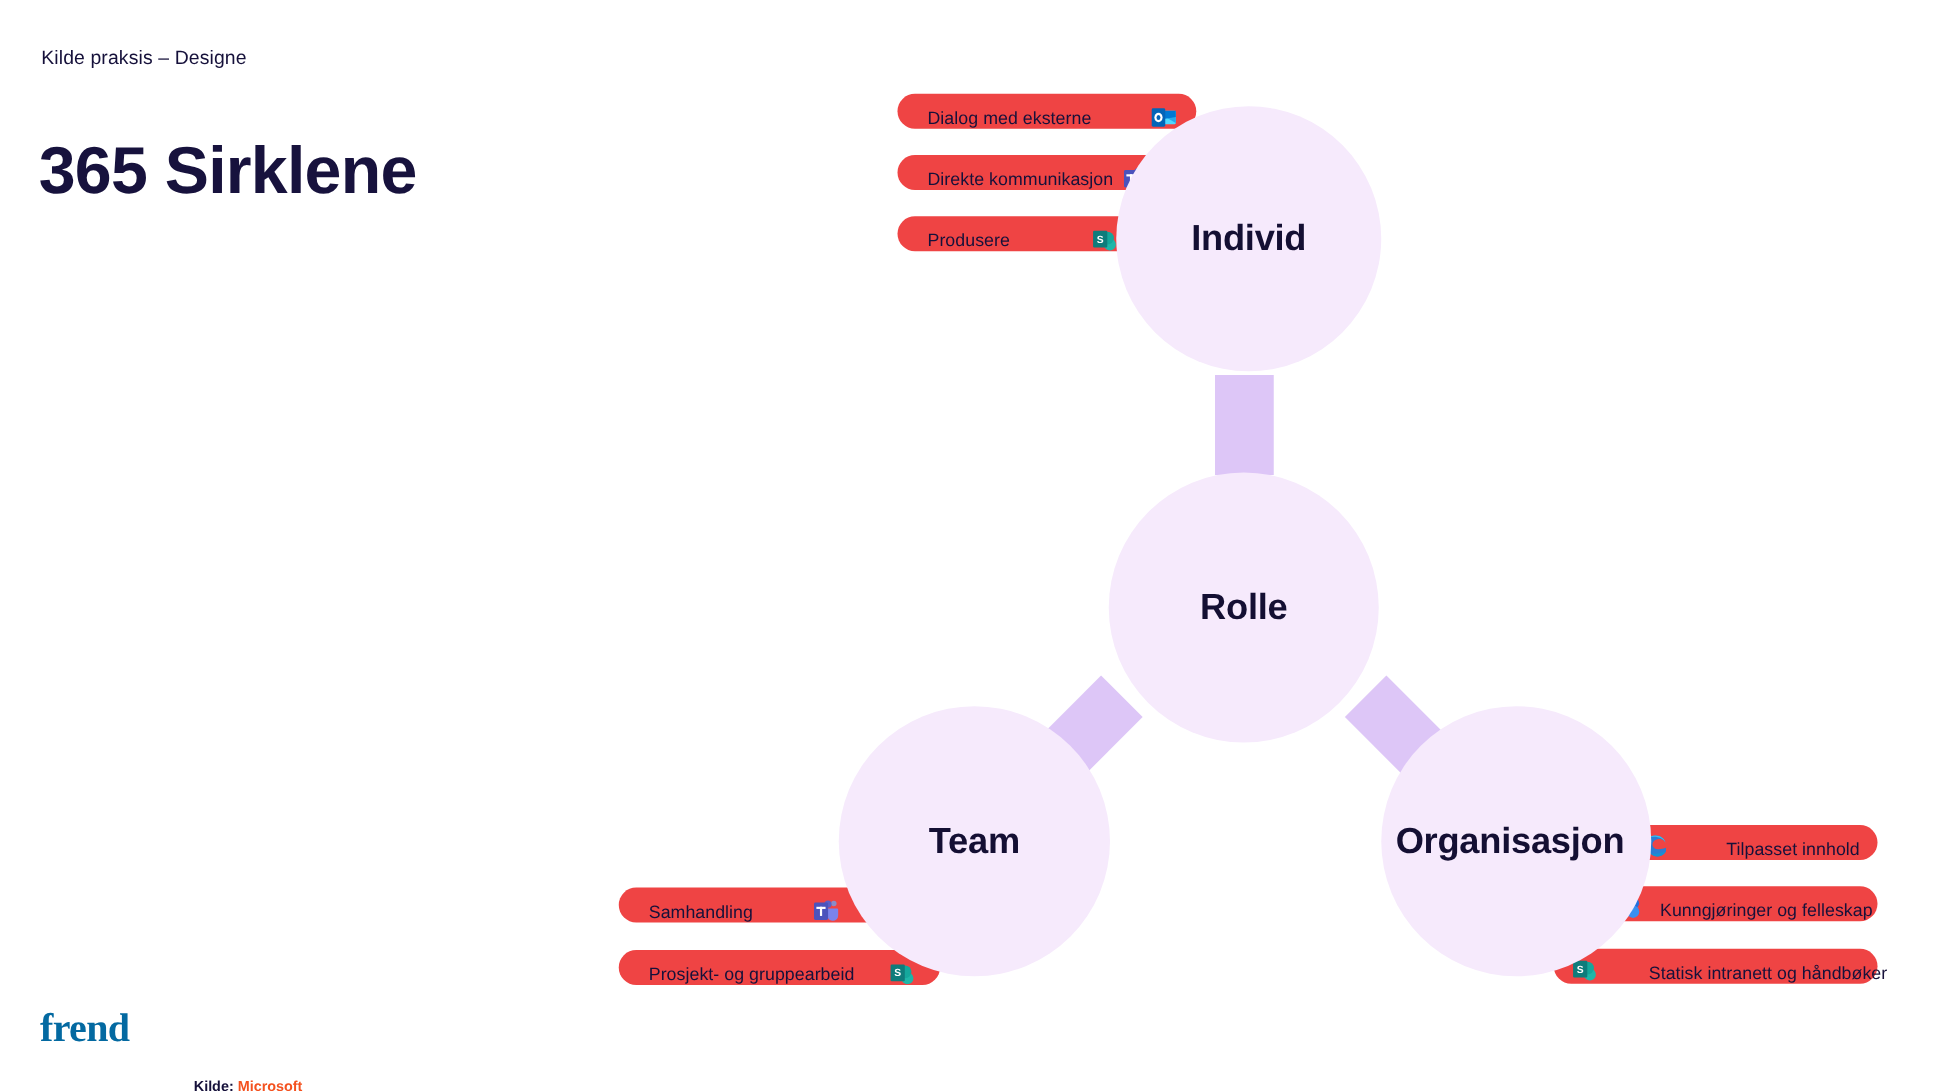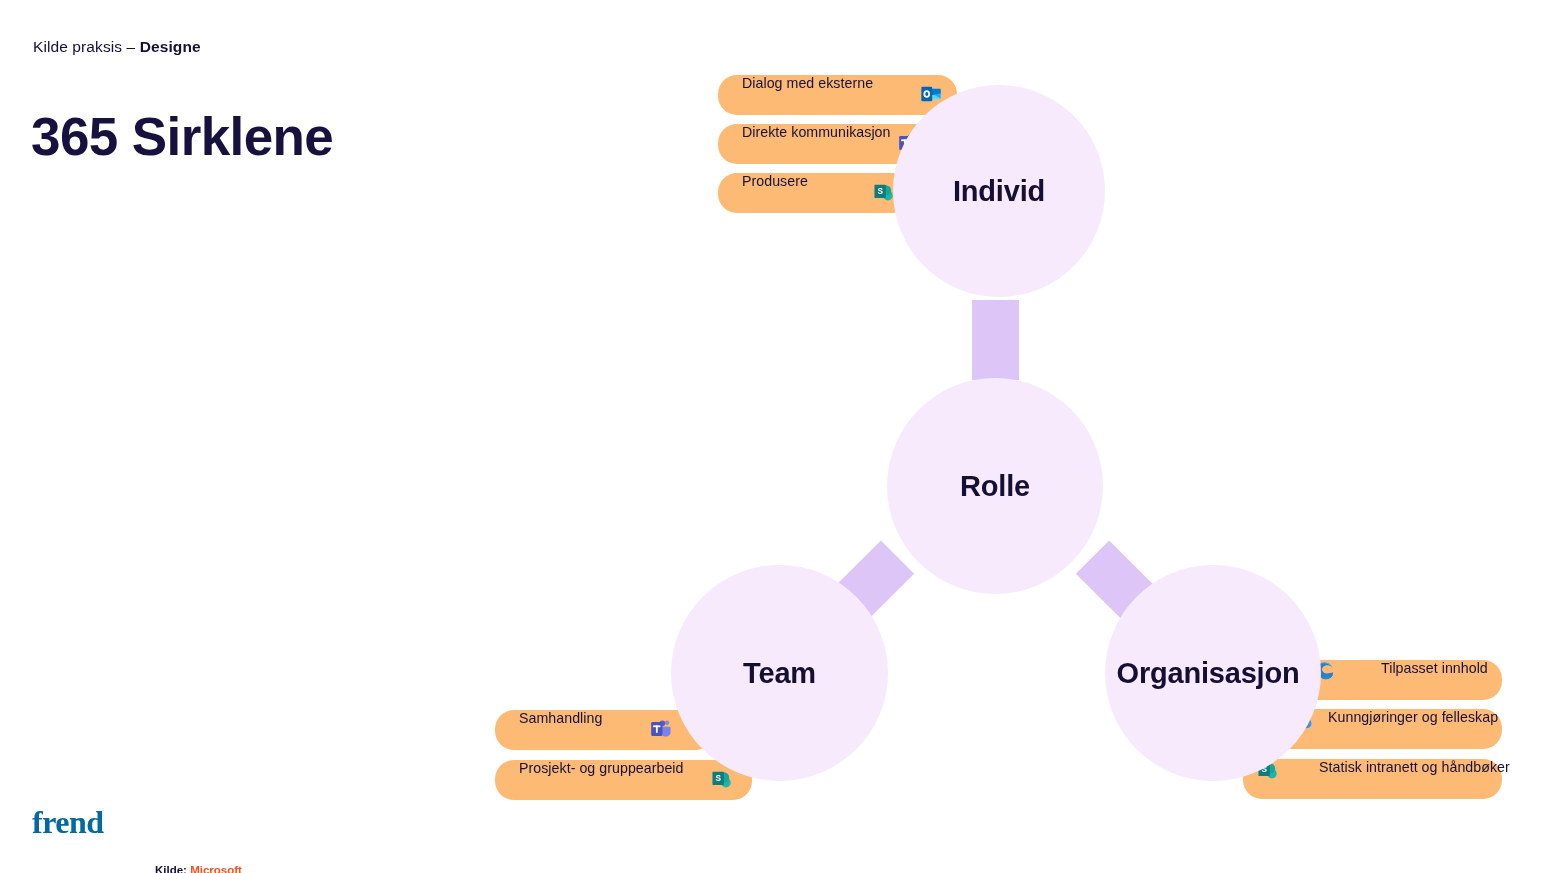--- a/index.html
+++ b/index.html
@@ -19,21 +19,21 @@
   
   #eyebrow {
     position: absolute;
     left: 33px;
     top: 38px;
     font-size: 15.5px;
     letter-spacing: 0.1px;
     color: #15103a;
     white-space: nowrap;
   }
-  #eyebrow .strong { font-weight: bold; margin-top: 19px; }
+  #eyebrow .strong { font-weight: normal; margin-top: 19px; }
 
   #page-title {
     position: absolute;
     left: 31px;
     top: 70px;
     font-size: 53px;
     font-weight: bold;
     letter-spacing: -0.6px;
     color: #17123d;
     white-space: nowrap;
@@ -103,25 +103,25 @@
   }
   #circle-organisasjon {
     left: 1105px; top: 565px;
     width: 216px; height: 216px;
   }
   #circle-organisasjon .circle-label { transform: translateX(-5px); }
 
   
   .pill {
     position: absolute;
-    height: 40px;
-    background: #fdba74;
+    height: 28px;
+    background: #ef4444;
     border-radius: 19px;
     display: flex;
-    align-items: flex-start;
+    align-items: flex-end;
     box-sizing: border-box;
   }
   .pill .pill-label {
     font-size: 14.2px;
     color: #16113a;
     white-space: nowrap;
     letter-spacing: 0.05px;
   }
   .pill .pill-icon {
     width: 22px;

